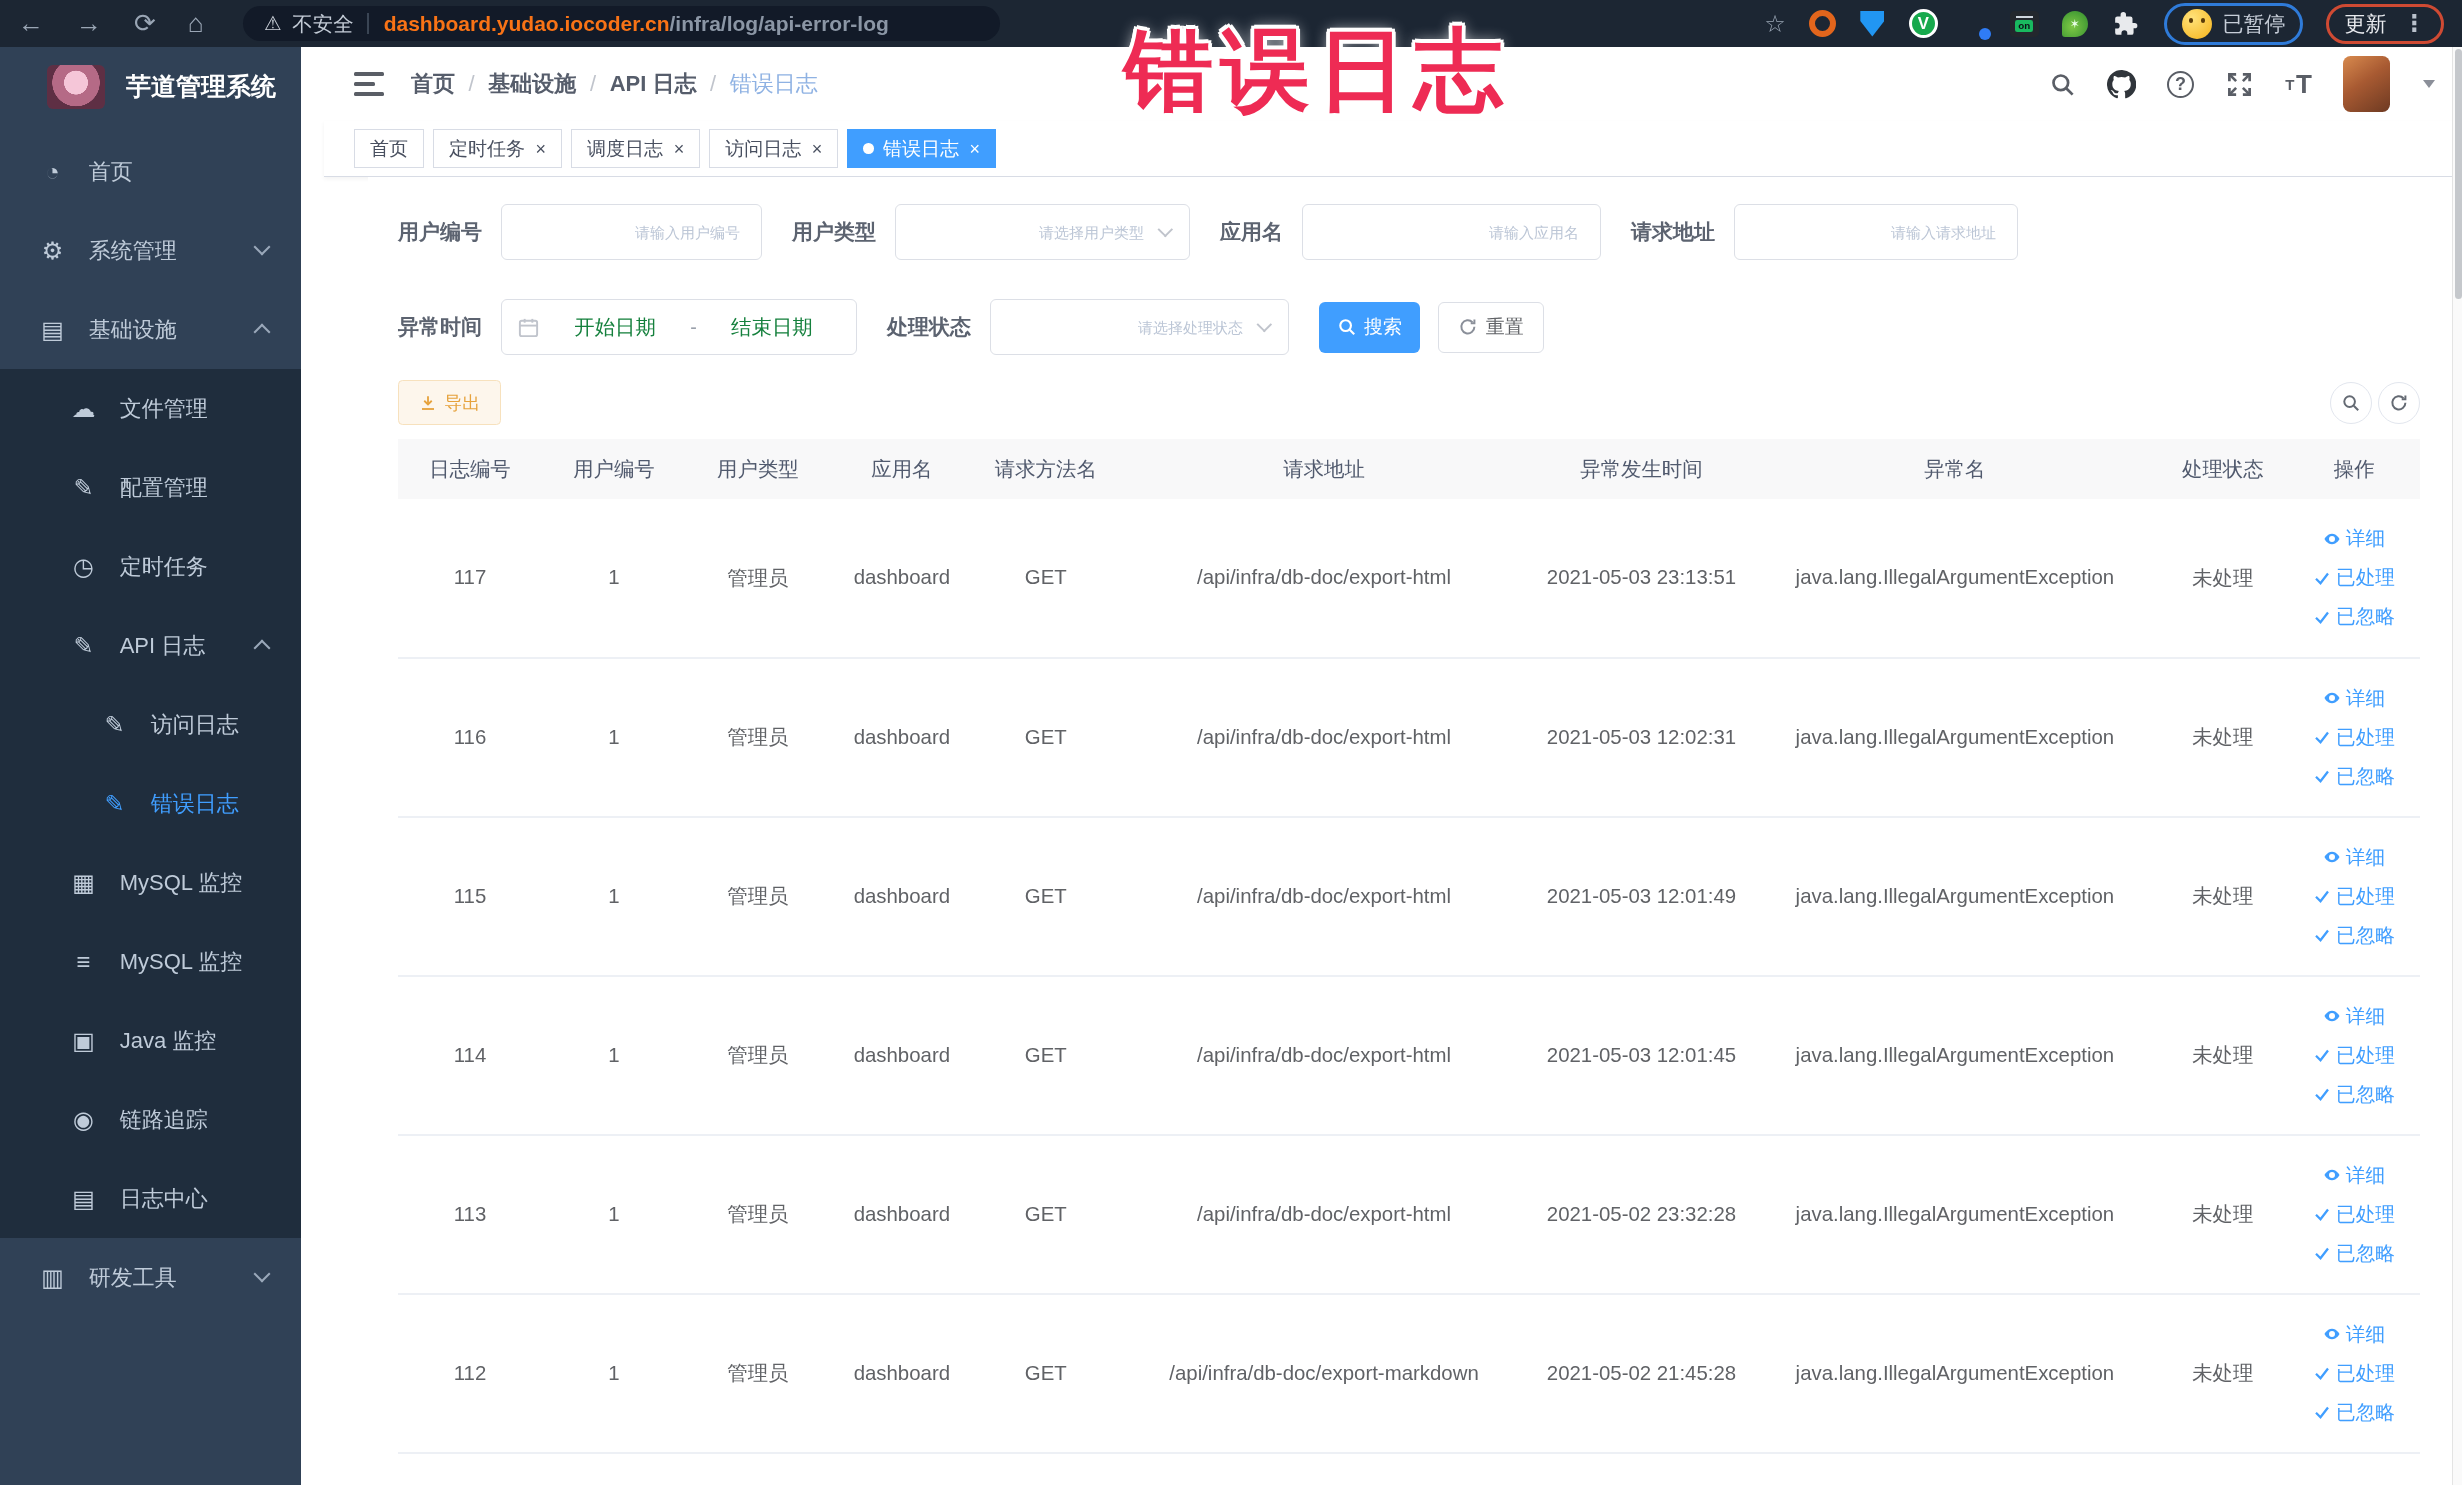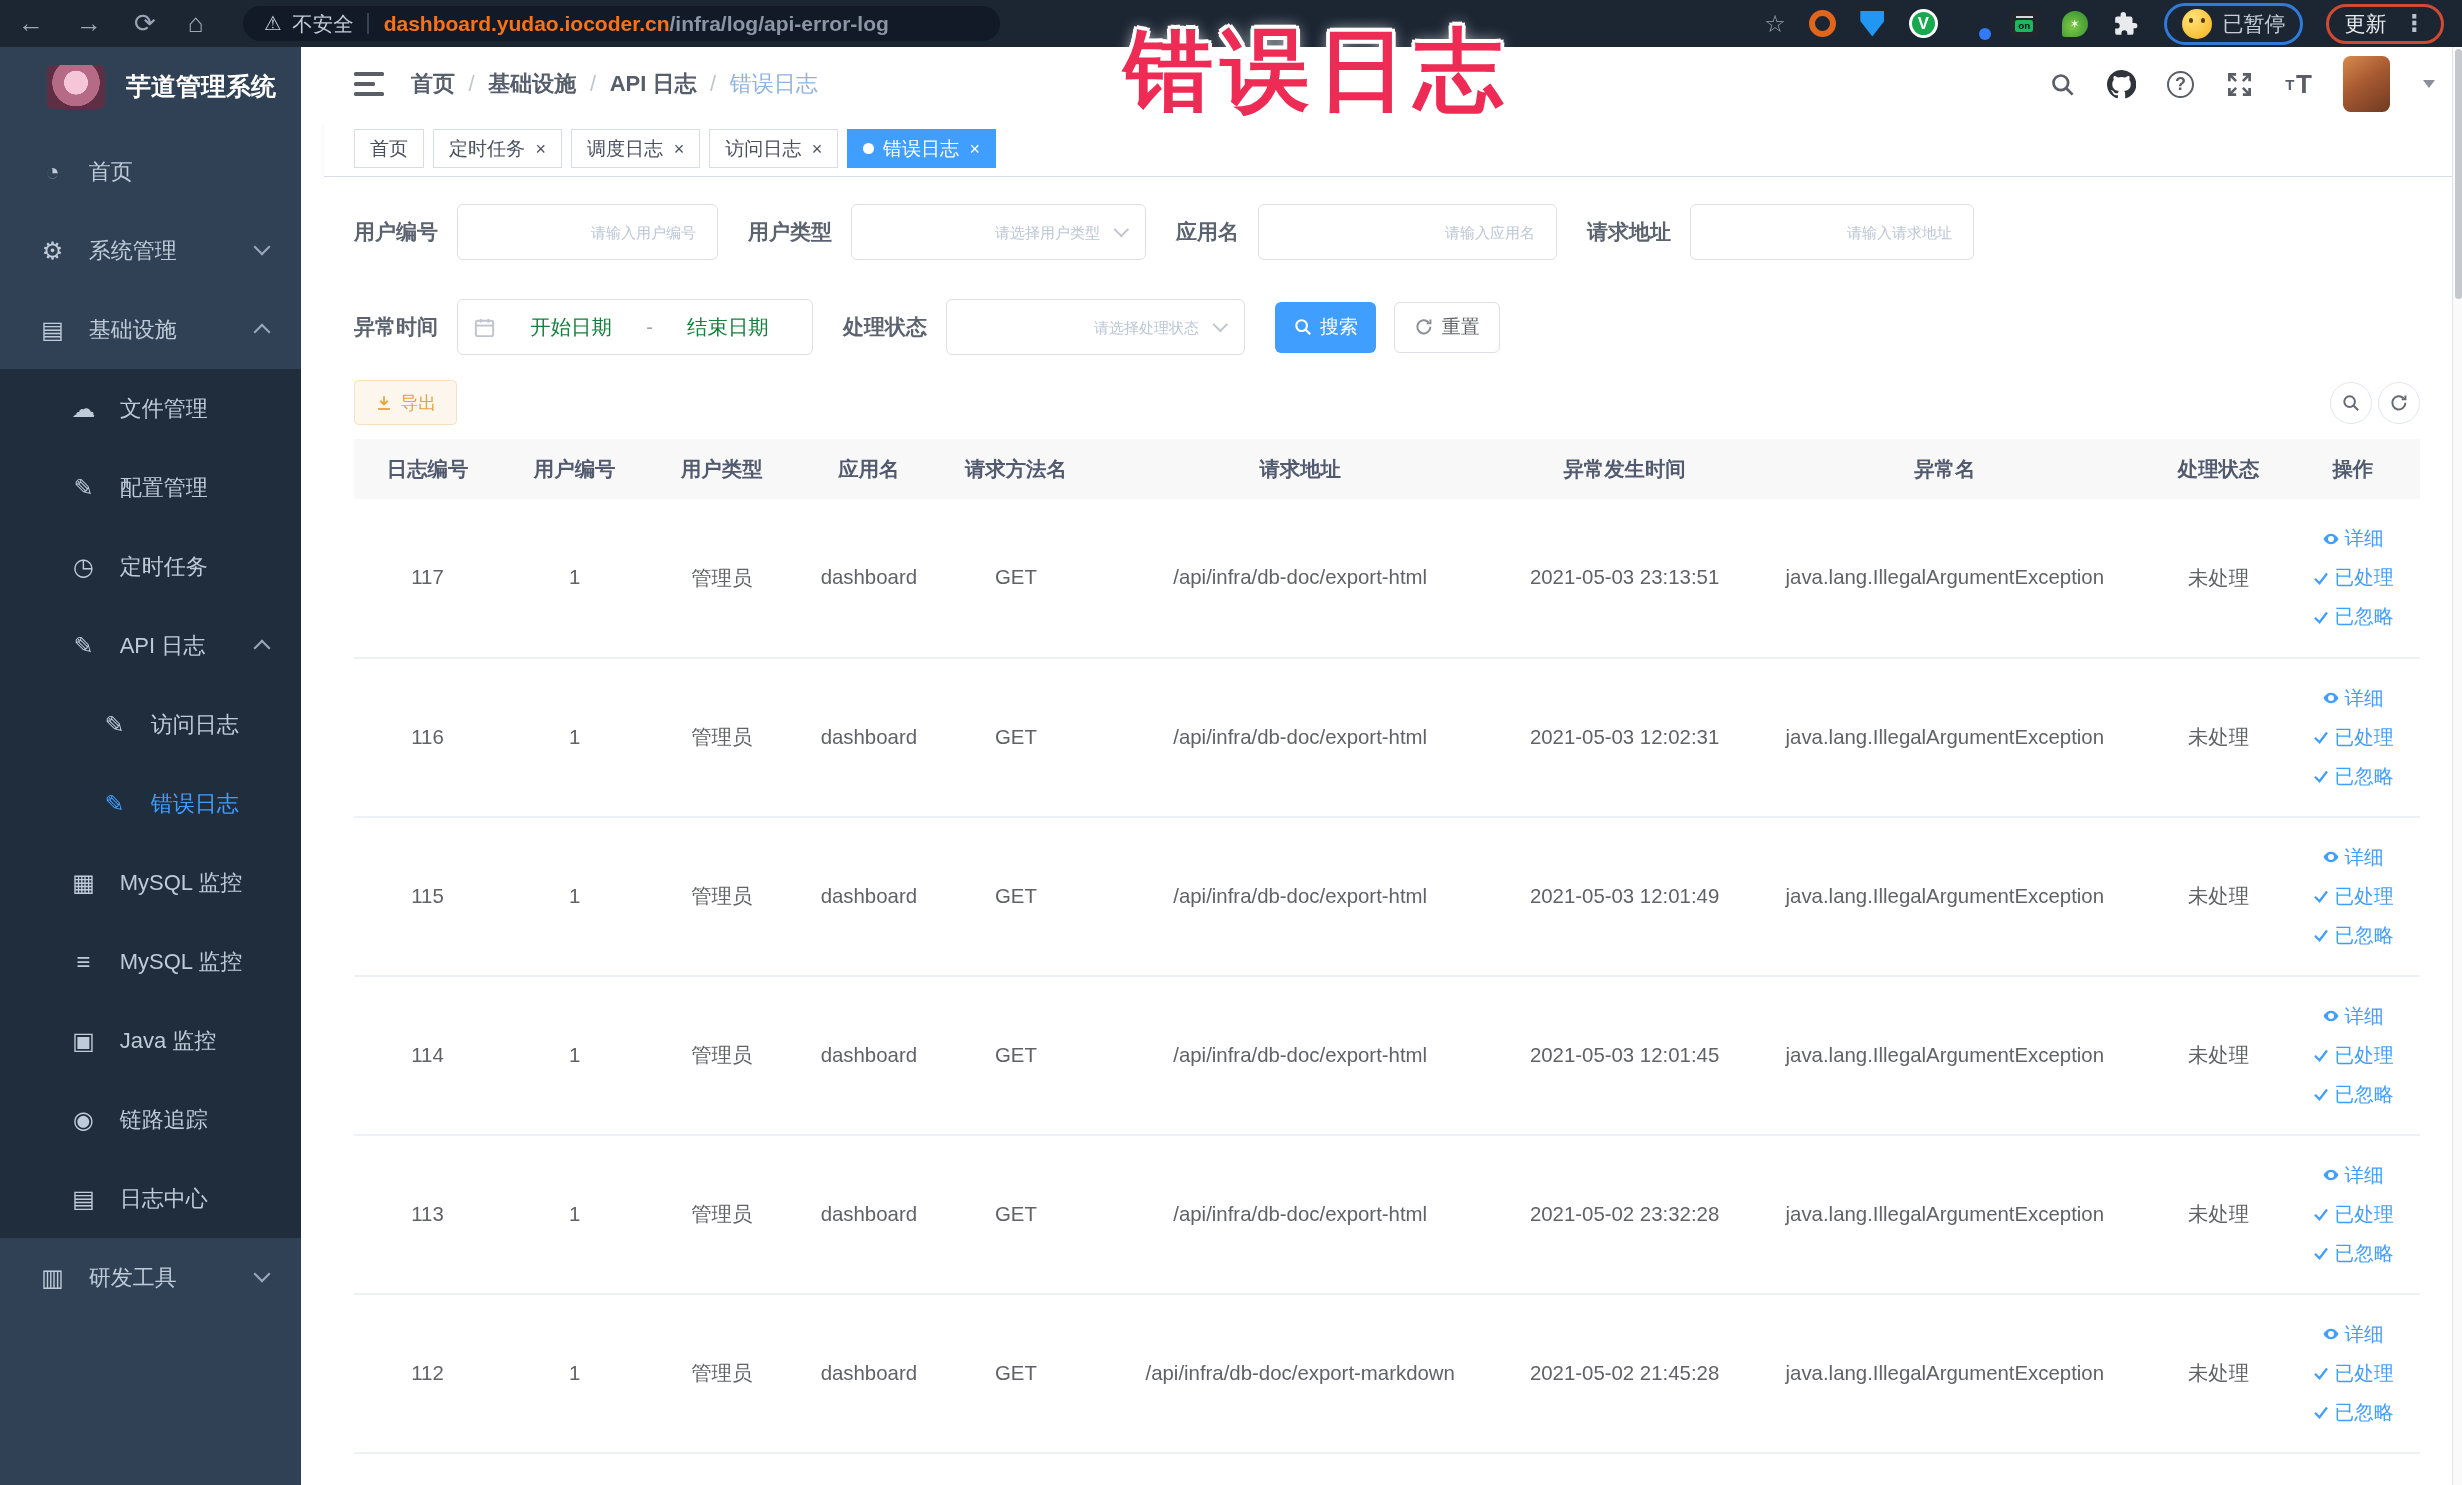--- a/index.html
+++ b/index.html
@@ -88,21 +88,21 @@
 
   .tags-bar { height:56px; display:flex; align-items:center; padding-left:30px; gap:9px;
     border-bottom:1.5px solid #d8dce5; box-shadow:0 1.5px 4.5px rgba(0,0,0,.05); background:#fff; }
   .tag { display:inline-flex; align-items:center; height:39px; padding:0 15px;
     border:1.5px solid #d8dce5; background:#fff; color:#495060; font-size:19px; cursor:pointer; }
   .tag .dot { width:10.6px; height:10.6px; border-radius:50%; background:#fff; margin-right:9px; display:none; }
   .tag.active { background:#409eff; border-color:#409eff; color:#fff; }
   .tag.active .dot { display:inline-block; }
   .tag .close { margin-left:10.6px; font-size:18px; line-height:1; }
 
-  .content { flex:1; padding:27px 42px 12px 30px; position:relative; background:#fff; }
+  .content { flex:1; padding:27px 42px 12px 30px; position:relative; background:#fff;margin-left:44px; }
 
   
   .filter-row { display:flex; align-items:center; margin-bottom:39px; }
   .filter-row.r2 { margin-bottom:25px; }
   .f-item { display:flex; align-items:center; margin-right:30px; }
   .f-label { font-size:21px; font-weight:bold; color:#5c6370; margin-right:19px; white-space:nowrap; }
   .f-input { height:56px; border:1.5px solid #dcdfe6; border-radius:6px; padding:0 21px;
     font-size:15px; color:#606266; font-family:inherit; outline:none; background:#fff;text-align:right; }
   .f-input::placeholder { color:#bcc6d6; }
   .w-user { width:261px; } .w-usertype { width:295px; } .w-app { width:299px; }
@@ -122,21 +122,21 @@
   .btn-plain { background:#fff; border-color:#dcdfe6; color:#606266; padding:0 19.7px; margin-left:18px; }
   .btn-warning { background:#fdf6ec; border-color:#f7e1bd; color:#e6a23c; height:45px; padding:0 19.7px; font-size:18px; border-radius:4.5px; }
 
   .toolbar-row { display:flex; align-items:center; margin-bottom:13.6px; position:relative; }
   .right-tools { margin-left:auto; display:flex; gap:6px; }
   .circle-btn { width:42px; height:42px; border-radius:50%; border:1.5px solid #e2e6ee;
     background:#fff; display:flex; align-items:center; justify-content:center; color:#646a73; cursor:pointer; }
 
   
   table { width:100%; border-collapse:collapse; table-layout:fixed; }
-  thead th { height:60px; background:#f8f8f9; color:#515a6e; font-size:20.4px; font-weight:bold; text-align:center; }
+  thead th { height:60px; background:#f8f8f9; color:#515a6e; font-size:20.4px; font-weight:normal; text-align:center; }
   tbody td { height:159px; border-bottom:2.3px solid #edf0f5; color:#606266; font-size:20.4px; text-align:center; vertical-align:middle; }
   .action-stack { display:flex; flex-direction:column; align-items:center; gap:12px; }
   .action-link { color:#409eff; font-size:19.7px; display:inline-flex; align-items:center; gap:4.5px; cursor:pointer; }
   .action-link svg { flex:0 0 auto; }
 
   
   .scrollbar { position:absolute; right:0; top:47px; width:9.8px; height:1439px; background:#fafafa; border-left:0.8px solid #e4e4e4; z-index:6; }
   .scroll-thumb { position:absolute; top:1.5px; left:1.5px; width:6.8px; height:250px; background:#c5c8cc; border-radius:3.8px; }
 
   svg { display:block; }

